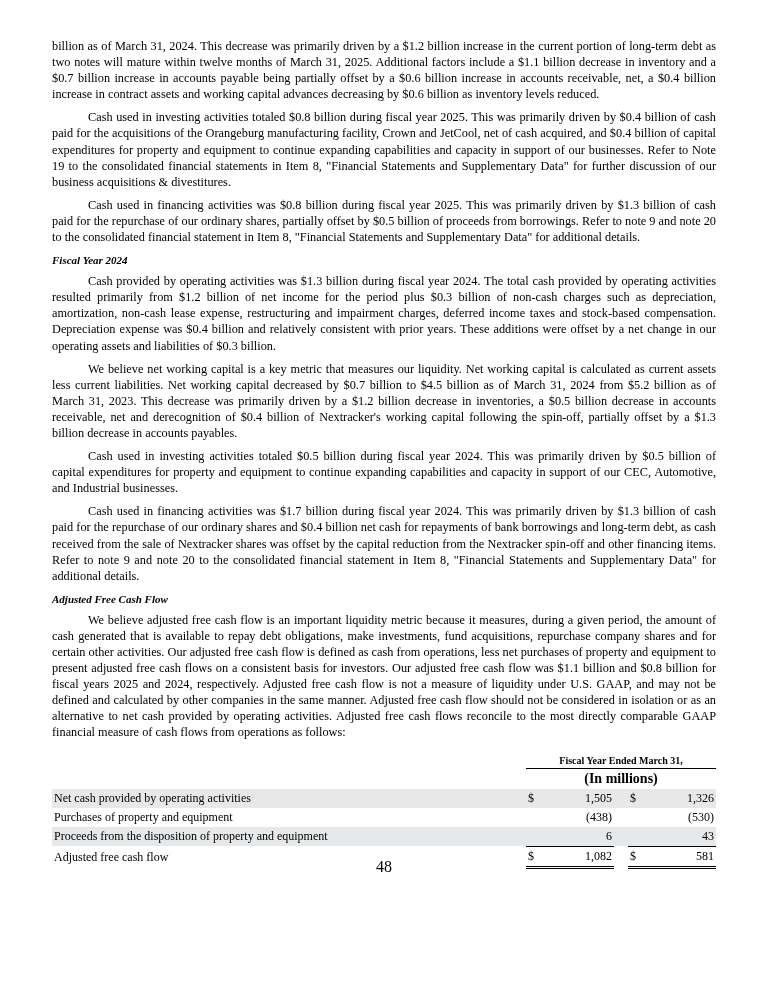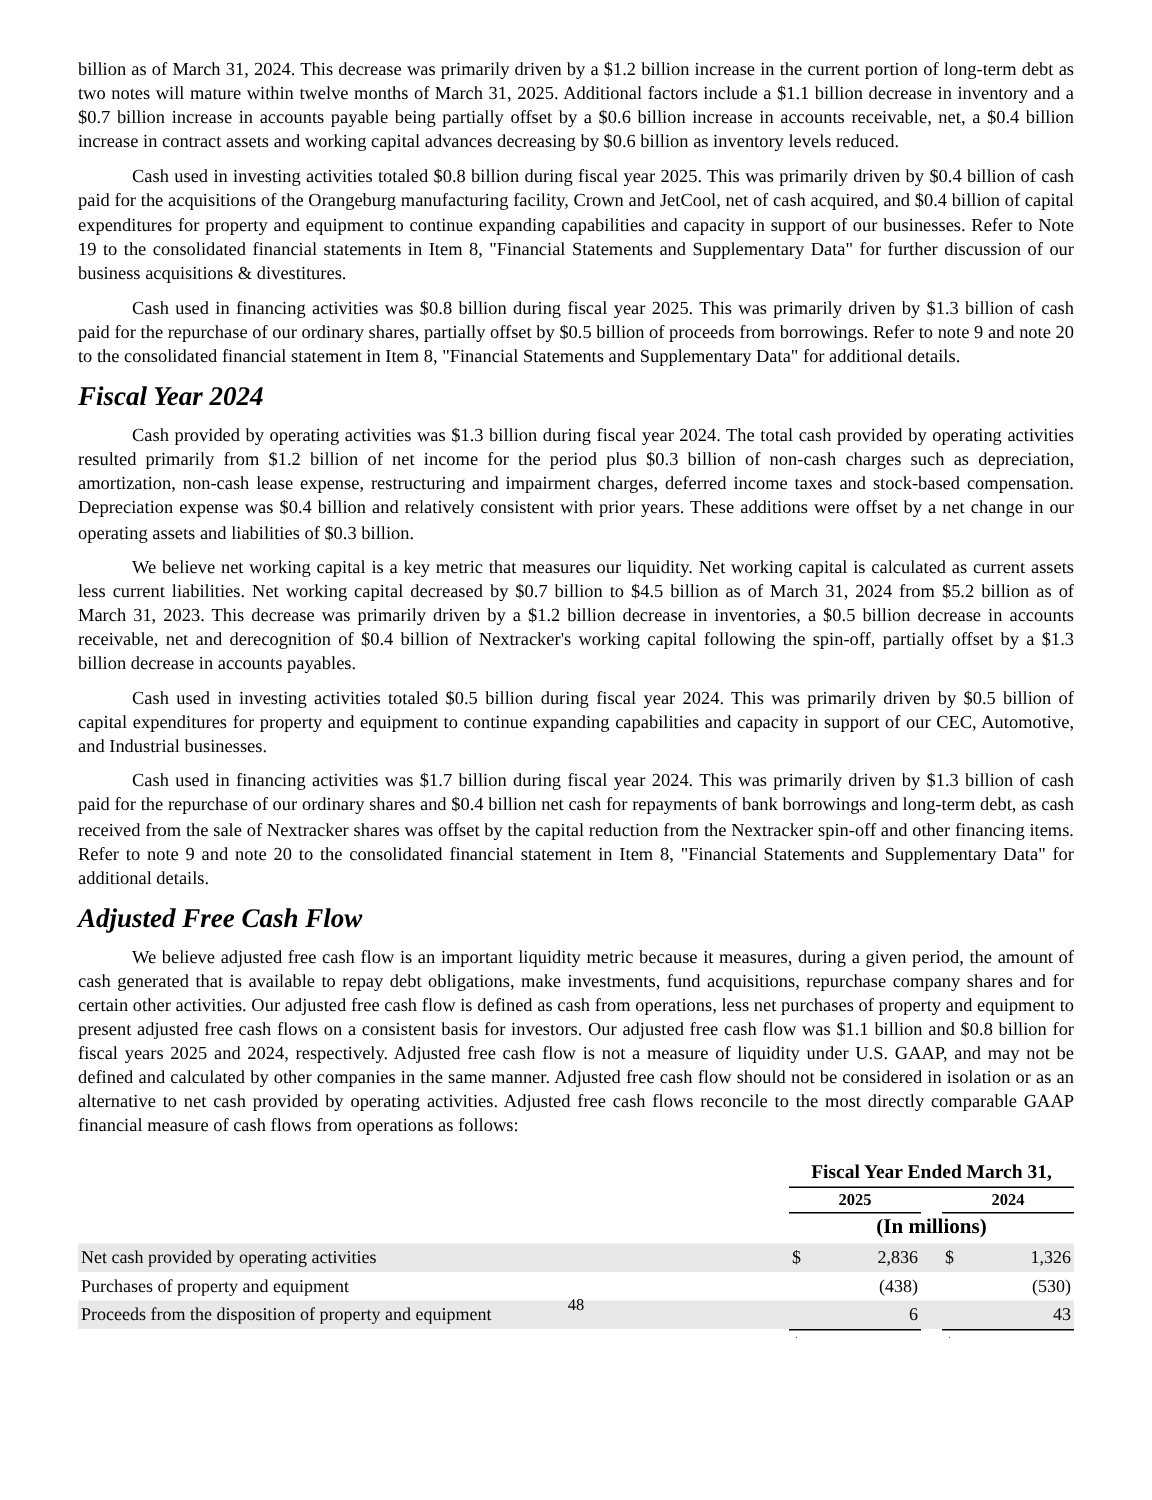--- a/index.html
+++ b/index.html
@@ -16,56 +16,56 @@
     overflow:hidden;
   }
   p.para {
     font-size:12.3px;
     line-height:1.31;
     text-align:justify;
     margin-bottom:7px;
   }
   p.indent { text-indent:36px; }
   .heading {
-    font-size:18px;
+    font-size:11px;
     font-weight:bold;
     font-style:italic;
     margin:9px 0 7px 0;
   }
   table.fin {
     width:100%;
     border-collapse:collapse;
     margin-top:12px;
     font-size:12px;
   }
   table.fin td { padding:2px 2px; vertical-align:bottom; }
   .col-cur { width:18px; }
   .col-val { width:70px; }
   .col-gap { width:14px; }
   .hdr-span {
-    font-weight:bold; text-align:center; font-size:13px;
+    font-weight:bold; text-align:center; font-size:10px;
     border-bottom:1px solid #000; padding-bottom:2px;
   }
   .yr {
     font-weight:bold; text-align:center; font-size:11px;
     border-bottom:1px solid #000;
   }
   .units { font-weight:bold; text-align:center; font-size:14px; }
   .lbl { text-align:left; }
   .cur { text-align:left; }
   .val { text-align:right; }
   tr.shade td { background:var(--row-shade, #e6e8ea);font-family:Liberation Serif, serif; }
   .uline { border-bottom:1px solid #000; }
   .dline { border-bottom:3px double #000; }
   .page-number {
     position:absolute;
     bottom:16px; left:0;
     width:100%;
     text-align:center;
-    font-size:11px;
+    font-size:16px;
   }
 </style>
 </head>
 <body>
 
 <div class="page">
 
   <p class="para">billion as of March 31, 2024. This decrease was primarily driven by a $1.2 billion increase in the current portion of long-term debt as two notes will mature within twelve months of March 31, 2025. Additional factors include a $1.1 billion decrease in inventory and a $0.7 billion increase in accounts payable being partially offset by a $0.6 billion increase in accounts receivable, net, a $0.4 billion increase in contract assets and working capital advances decreasing by $0.6 billion as inventory levels reduced.</p>
 
   <p class="para indent">Cash used in investing activities totaled $0.8 billion during fiscal year 2025. This was primarily driven by $0.4 billion of cash paid for the acquisitions of the Orangeburg manufacturing facility, Crown and JetCool, net of cash acquired, and $0.4 billion of capital expenditures for property and equipment to continue expanding capabilities and capacity in support of our businesses. Refer to Note 19 to the consolidated financial statements in Item 8, "Financial Statements and Supplementary Data" for further discussion of our business acquisitions &amp; divestitures.</p>
@@ -95,33 +95,27 @@
       <col class="col-cur">
         <col class="col-val">
     </colgroup>
     <tbody>
       <tr>
         <td class="lbl"></td>
         <td class="hdr-span" colspan="5">Fiscal Year Ended March 31,</td>
       </tr>
       <tr>
         <td class="lbl"></td>
-        <td class="yr" colspan="2">2025</td>
-        <td></td>
-        <td class="yr" colspan="2">2024</td>
-      </tr>
-      <tr>
-        <td class="lbl"></td>
         <td class="units" colspan="5">(In millions)</td>
       </tr>
 
       <tr class="shade">
         <td class="lbl">Net cash provided by operating activities</td>
         <td class="cur">$</td>
-        <td class="val">2,836</td>
+        <td class="val">1,505</td>
         <td></td>
         <td class="cur">$</td>
         <td class="val">1,326</td>
       </tr>
 
       <tr>
         <td class="lbl">Purchases of property and equipment</td>
         <td class="cur"></td>
         <td class="val">(438)</td>
         <td></td>

